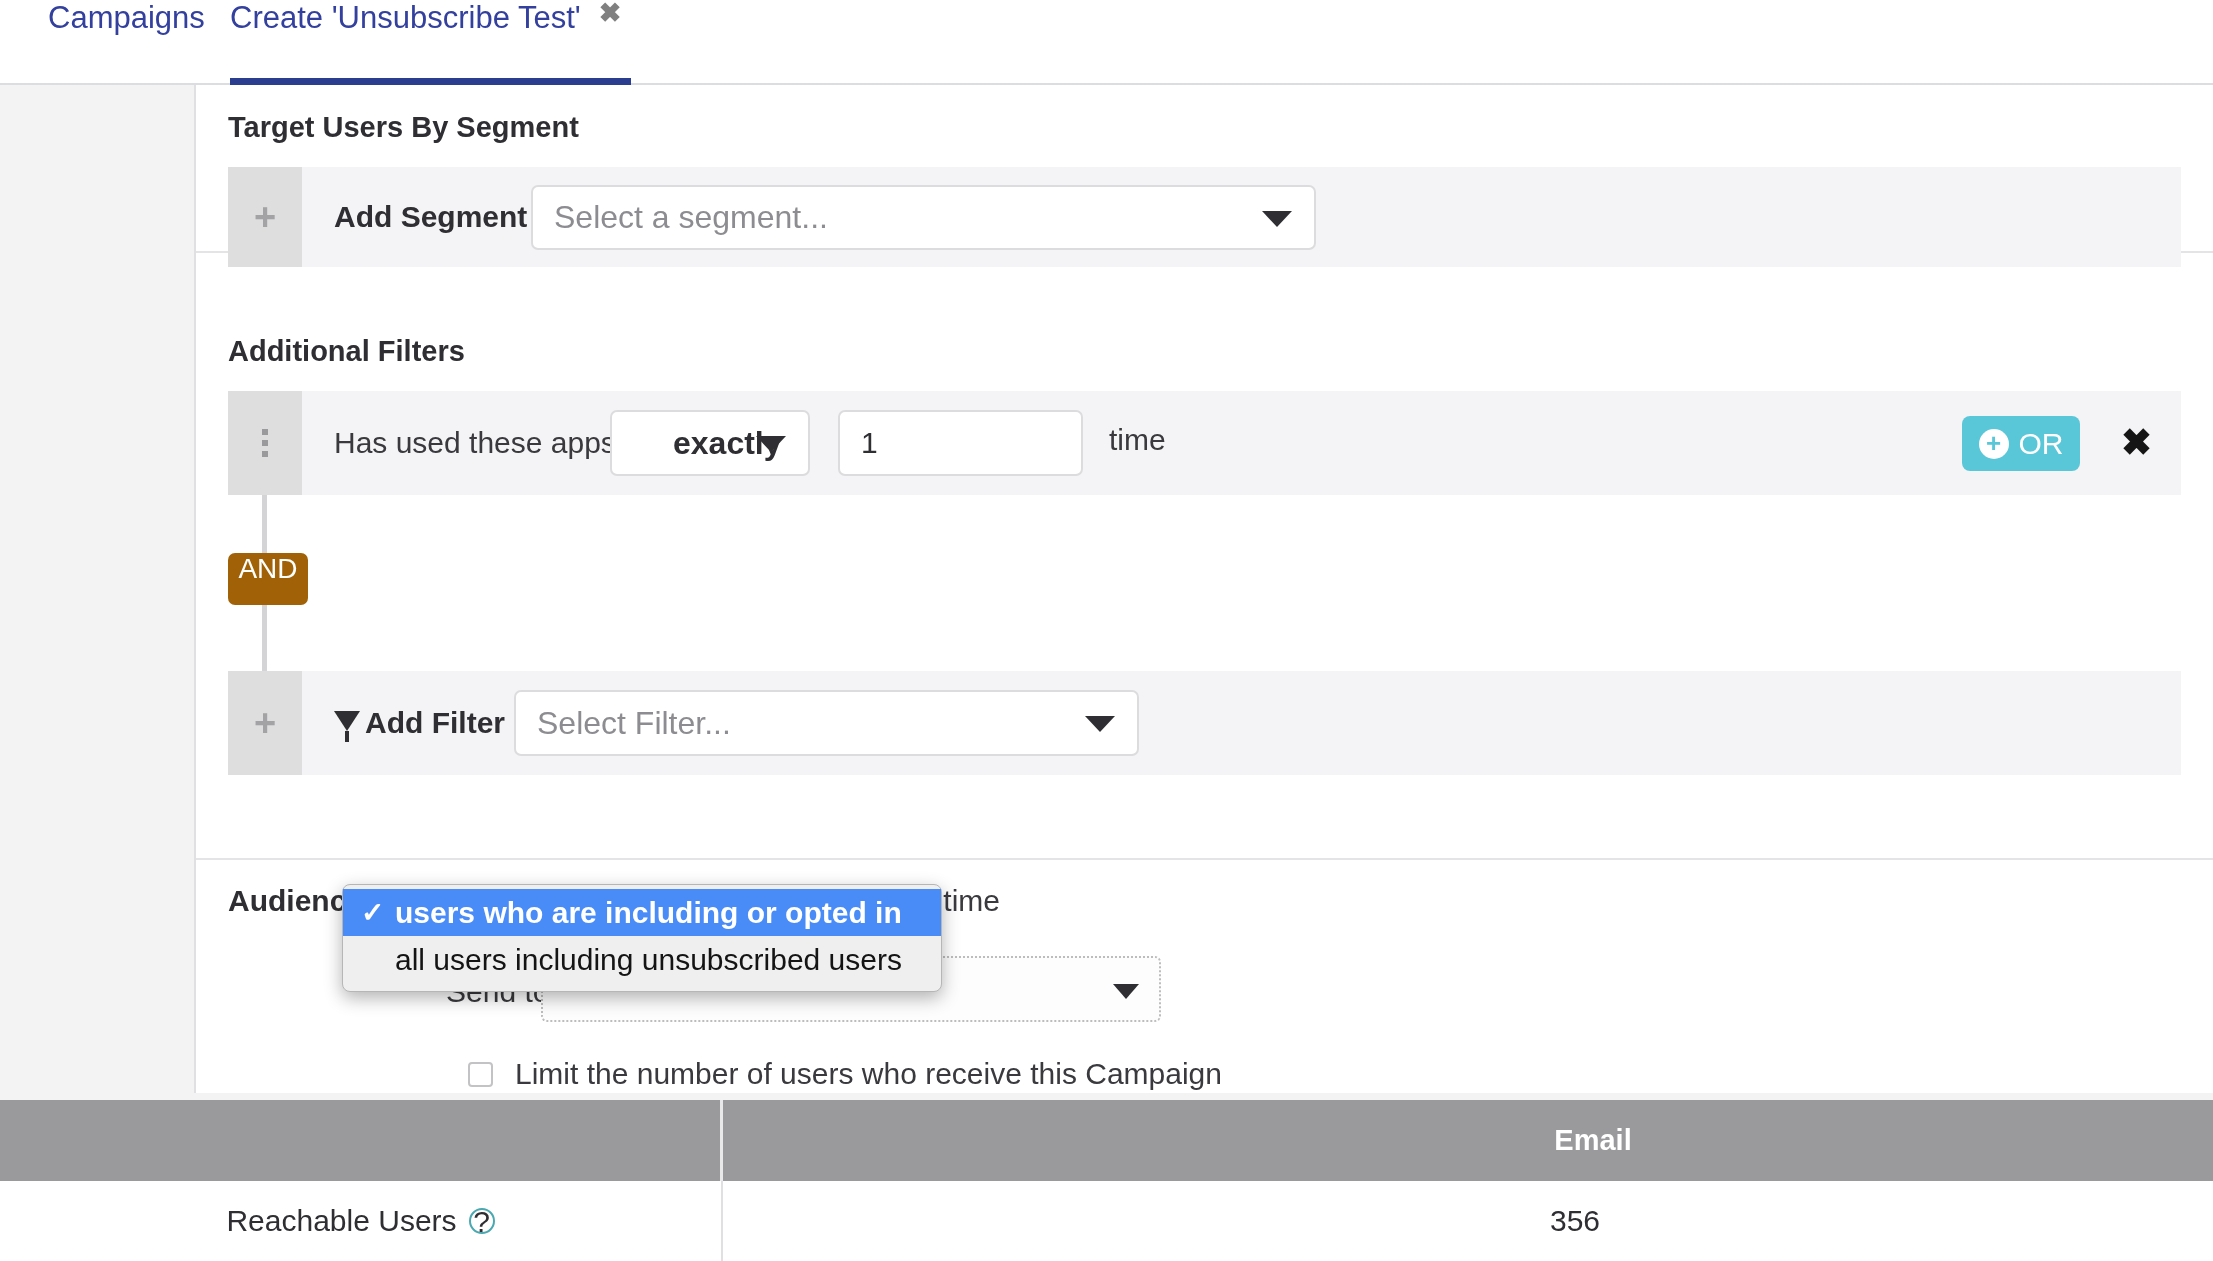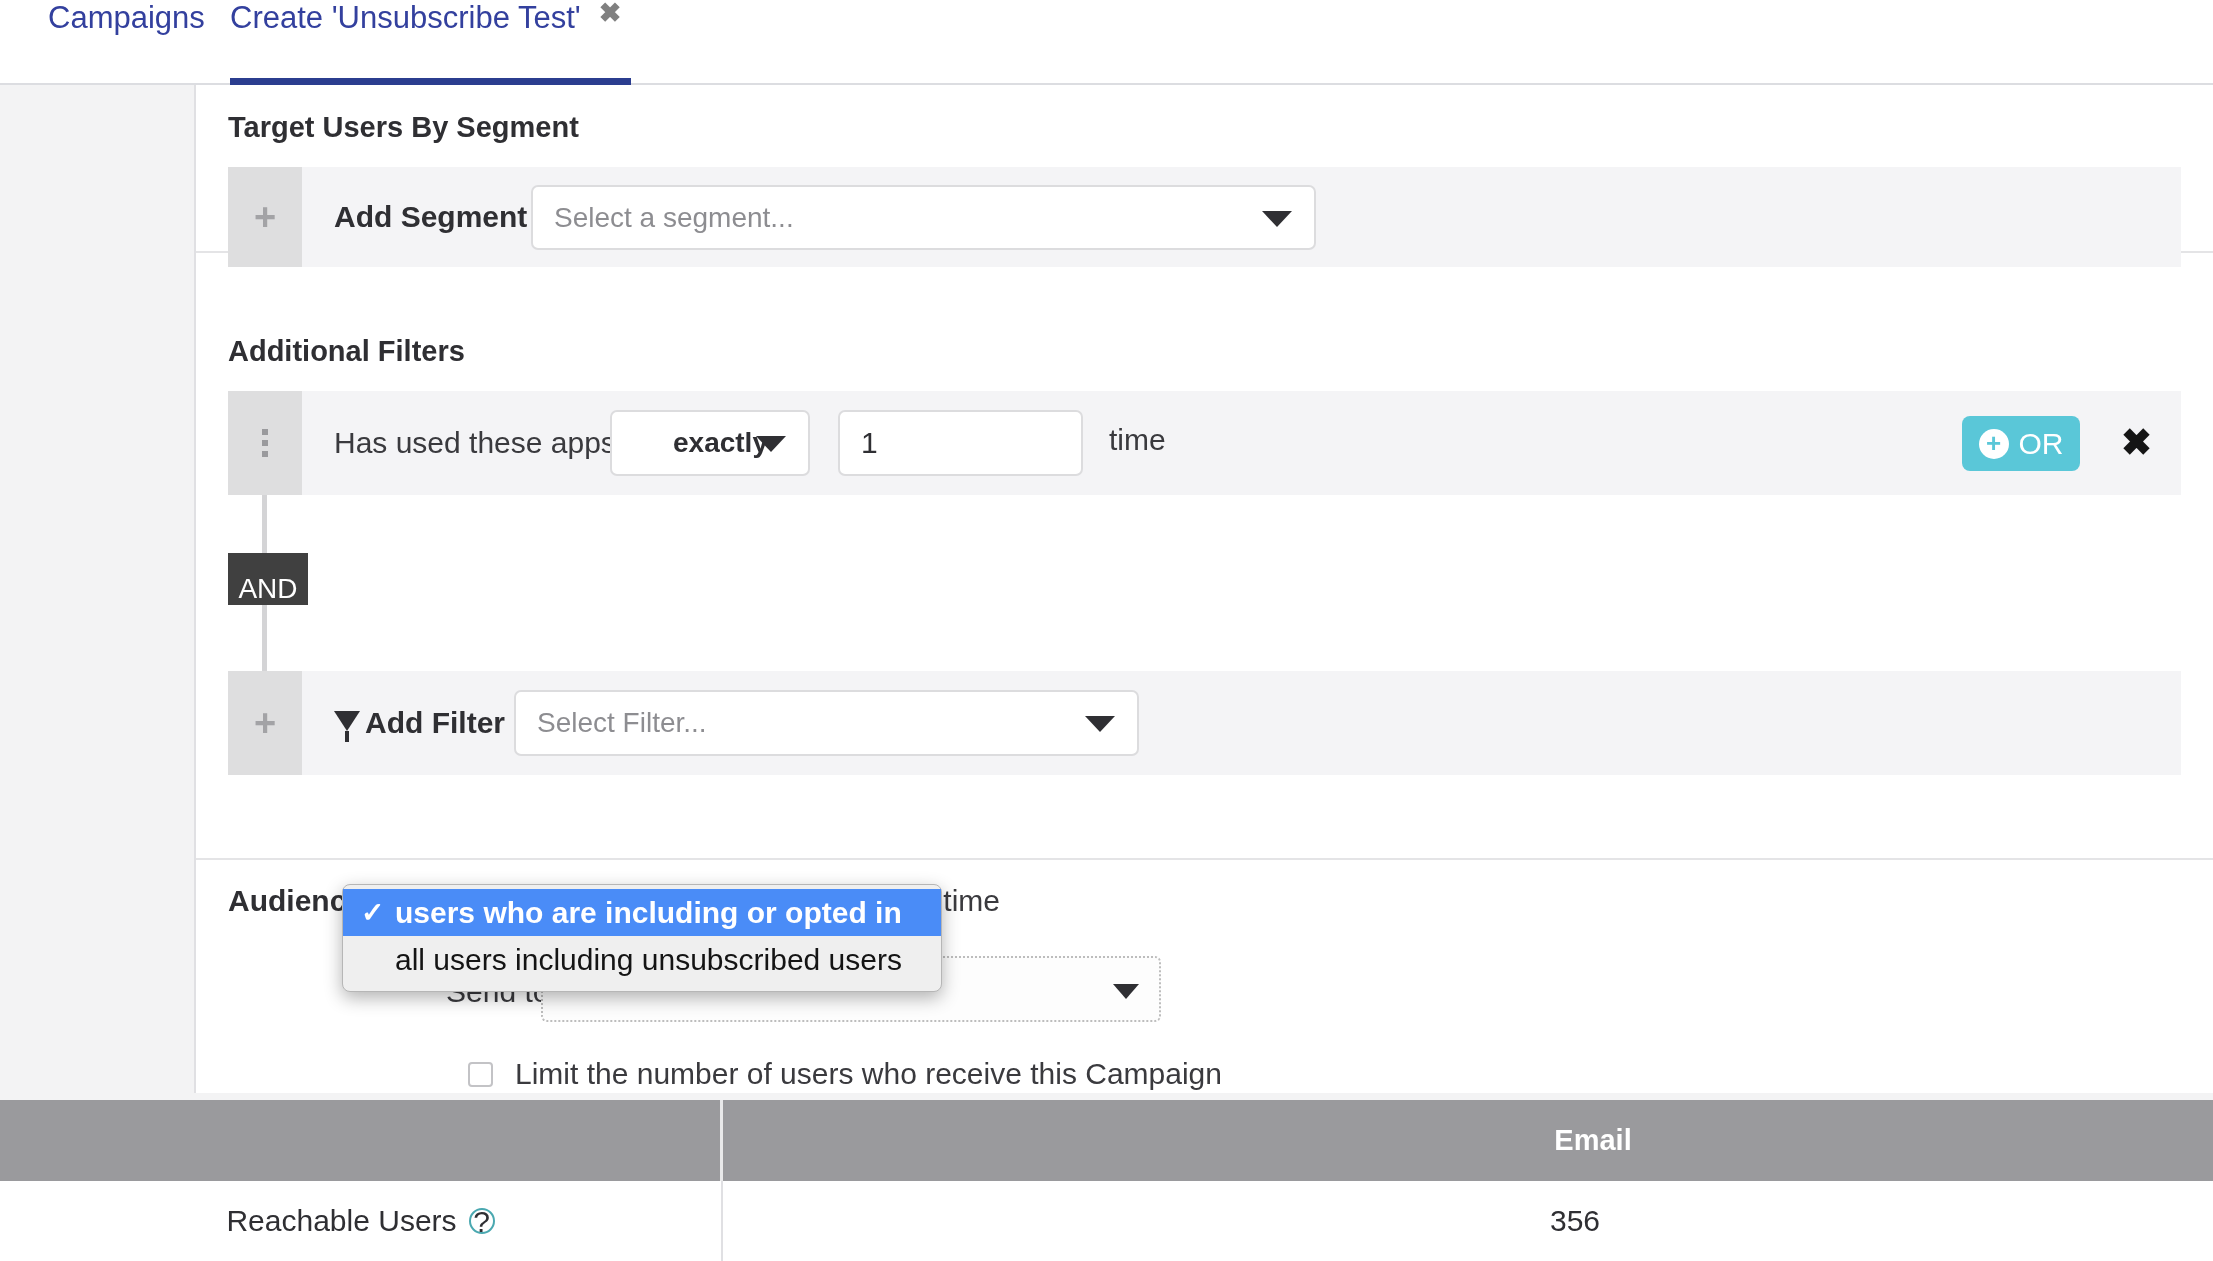--- a/index.html
+++ b/index.html
@@ -146,21 +146,21 @@
     position: relative;
     background: #ffffff;
     border: 2px solid #dcdcde;
     border-radius: 7px;
     box-sizing: border-box;
     display: flex;
     align-items: center;
     cursor: pointer;
   }
   .select-text {
-    font-size: 28px;
+    font-size: 32px;
     color: #8d8d91;
     white-space: nowrap;
     padding-left: 21px;
   }
   .select-text.dark {
     color: #2f2f33;
     font-weight: bold;
   }
   .caret {
     position: absolute;
@@ -223,26 +223,26 @@
   }
 
   
   .and-line {
     position: absolute;
     width: 5px;
     background: #d4d4d6;
   }
   .and-badge {
     position: absolute;
-    background: #404040;
+    background: #a16207;
     color: #ffffff;
     font-size: 28px;
-    border-radius: 0;
-    display: flex;
-    align-items: flex-end;
+    border-radius: 7px;
+    display: flex;
+    align-items: flex-start;
     justify-content: center;
     cursor: pointer;
   }
 
   .funnel-icon {
     display: inline-block;
     width: 0; height: 0;
     border-left: 13px solid transparent;
     border-right: 13px solid transparent;
     border-top: 20px solid #2f2f33;

